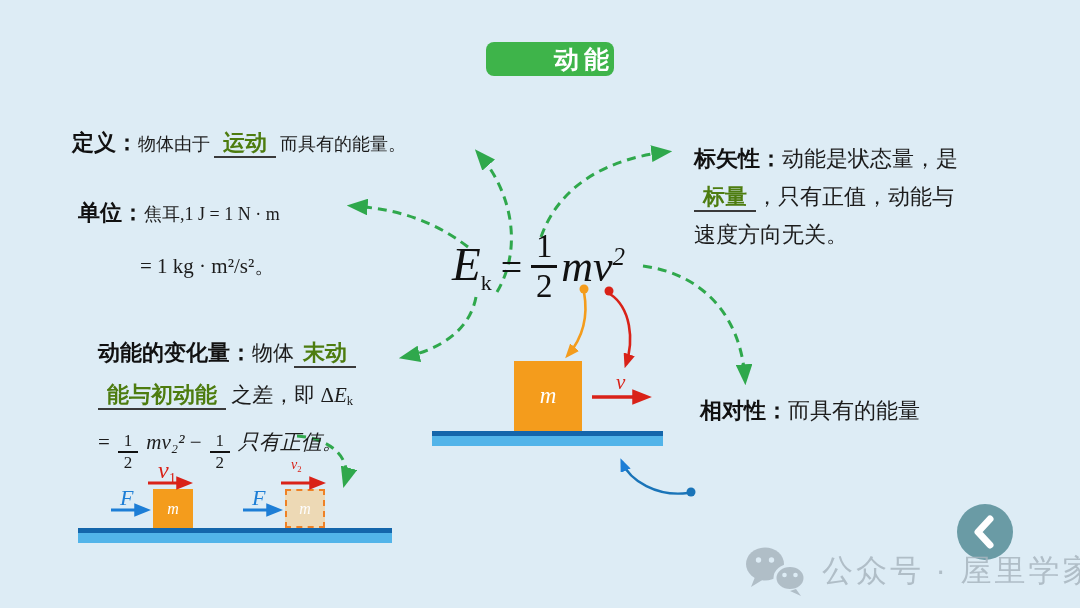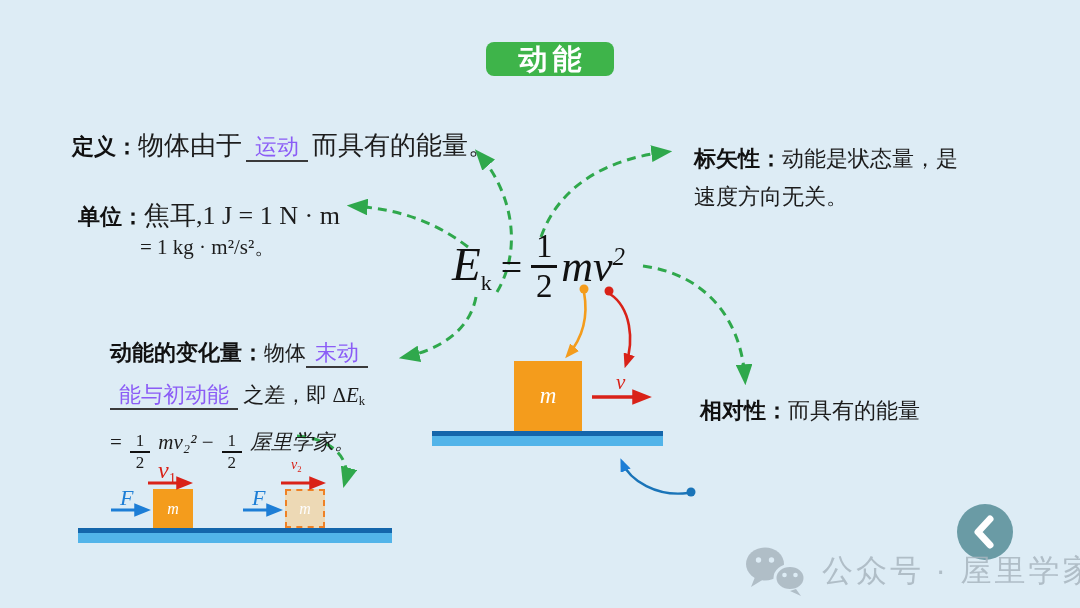--- a/index.html
+++ b/index.html
@@ -9,42 +9,42 @@
     position:relative; width:1080px; height:608px;
     background:#ddecf5; overflow:hidden;
   }
   .abs { position:absolute; }
 
   
   .badge {
     left:486px; top:42px; width:128px; height:34px;
     background:#3eb44a; border-radius:8px;
     color:#fff; font-family:"Liberation Sans", sans-serif; font-weight:bold;
-    font-size:29px; line-height:34px; text-align:center; letter-spacing:5px;
+    font-size:25px; line-height:34px; text-align:right; letter-spacing:5px;
     text-indent:5px; z-index:10;
   }
 
   .textblock { z-index:10; color:#1c1c1c; }
   .lbl {
     font-family:"Liberation Sans", sans-serif; font-weight:bold;
     font-size:22px; color:#111;
   }
-  .body { font-size:26px; }
+  .body { font-size:18px; }
   .blank {
-    color:#8b5cf6; font-weight:normal; font-size:22px;
+    color:#4d7c0f; font-weight:bold; font-size:22px;
     padding:0 9px 1px 9px; border-bottom:2px solid #3a3a3a;
   }
   .em { font-style:italic; }
   sub.k { font-size:0.6em; vertical-align:-0.25em; font-style:normal; }
 
   .def { left:72px; top:128px; white-space:nowrap; }
   .unit { left:78px; top:198px; }
-  .unit .l2 { margin:0 0 0 62px; font-size:21px; }
-
-  .delta { left:98px; top:332px; width:320px; line-height:41px; font-size:21px;margin-left:12px; }
+  .unit .l2 { margin:24px 0 0 62px; font-size:21px; }
+
+  .delta { left:98px; top:332px; width:320px; line-height:41px; font-size:21px; }
 
   
   .frac { display:inline-block; vertical-align:-0.9em; text-align:center; line-height:1.05; margin:0 3px; }
   .frac .bar { display:block; height:2px; background:#111; margin:1px 0; }
   .frac.small span { font-size:17px; display:block; }
   .frac.small .bar { min-width:20px; }
 
   
   .formula {
     left:452px; top:230px; z-index:10; display:flex; align-items:center;
@@ -127,38 +127,41 @@
     <div>
       <span class="blank">能与初动能</span>
       <span>之差，即 Δ</span><span class="em">E</span><sub class="k">k</sub>
     </div>
     <div>
       <span>=</span>
       <span class="frac small"><span>1</span><span class="bar"></span><span>2</span></span>
       <span class="em">mv₂²</span>
       <span>−</span>
       <span class="frac small"><span>1</span><span class="bar"></span><span>2</span></span>
-      <span class="em">屋里学家。</span>
+      <span class="em">只有正值。</span>
     </div>
   </div>
 
   <div class="abs formula">
     <span class="E"><span>E</span><sub>k</sub></span>
     <span class="eq">=</span>
     <span class="bigfrac">
         <span>1</span>
         <span class="bar"></span>
         <span>2</span>
       </span>
     <span class="mv"><span>mv</span><sup>2</sup></span>
   </div>
 
   <div class="abs textblock scalar">
     <div>
       <span class="lbl">标矢性：</span><span>动能是状态量，是</span>
+    </div>
+    <div>
+      <span class="blank">标量</span><span>，只有正值，动能与</span>
     </div>
     <div>速度方向无关。</div>
   </div>
 
   <div class="abs textblock relativity">
     <div>
       <span class="lbl">相对性：</span><span>而具有的能量</span>
     </div>
   </div>
 

